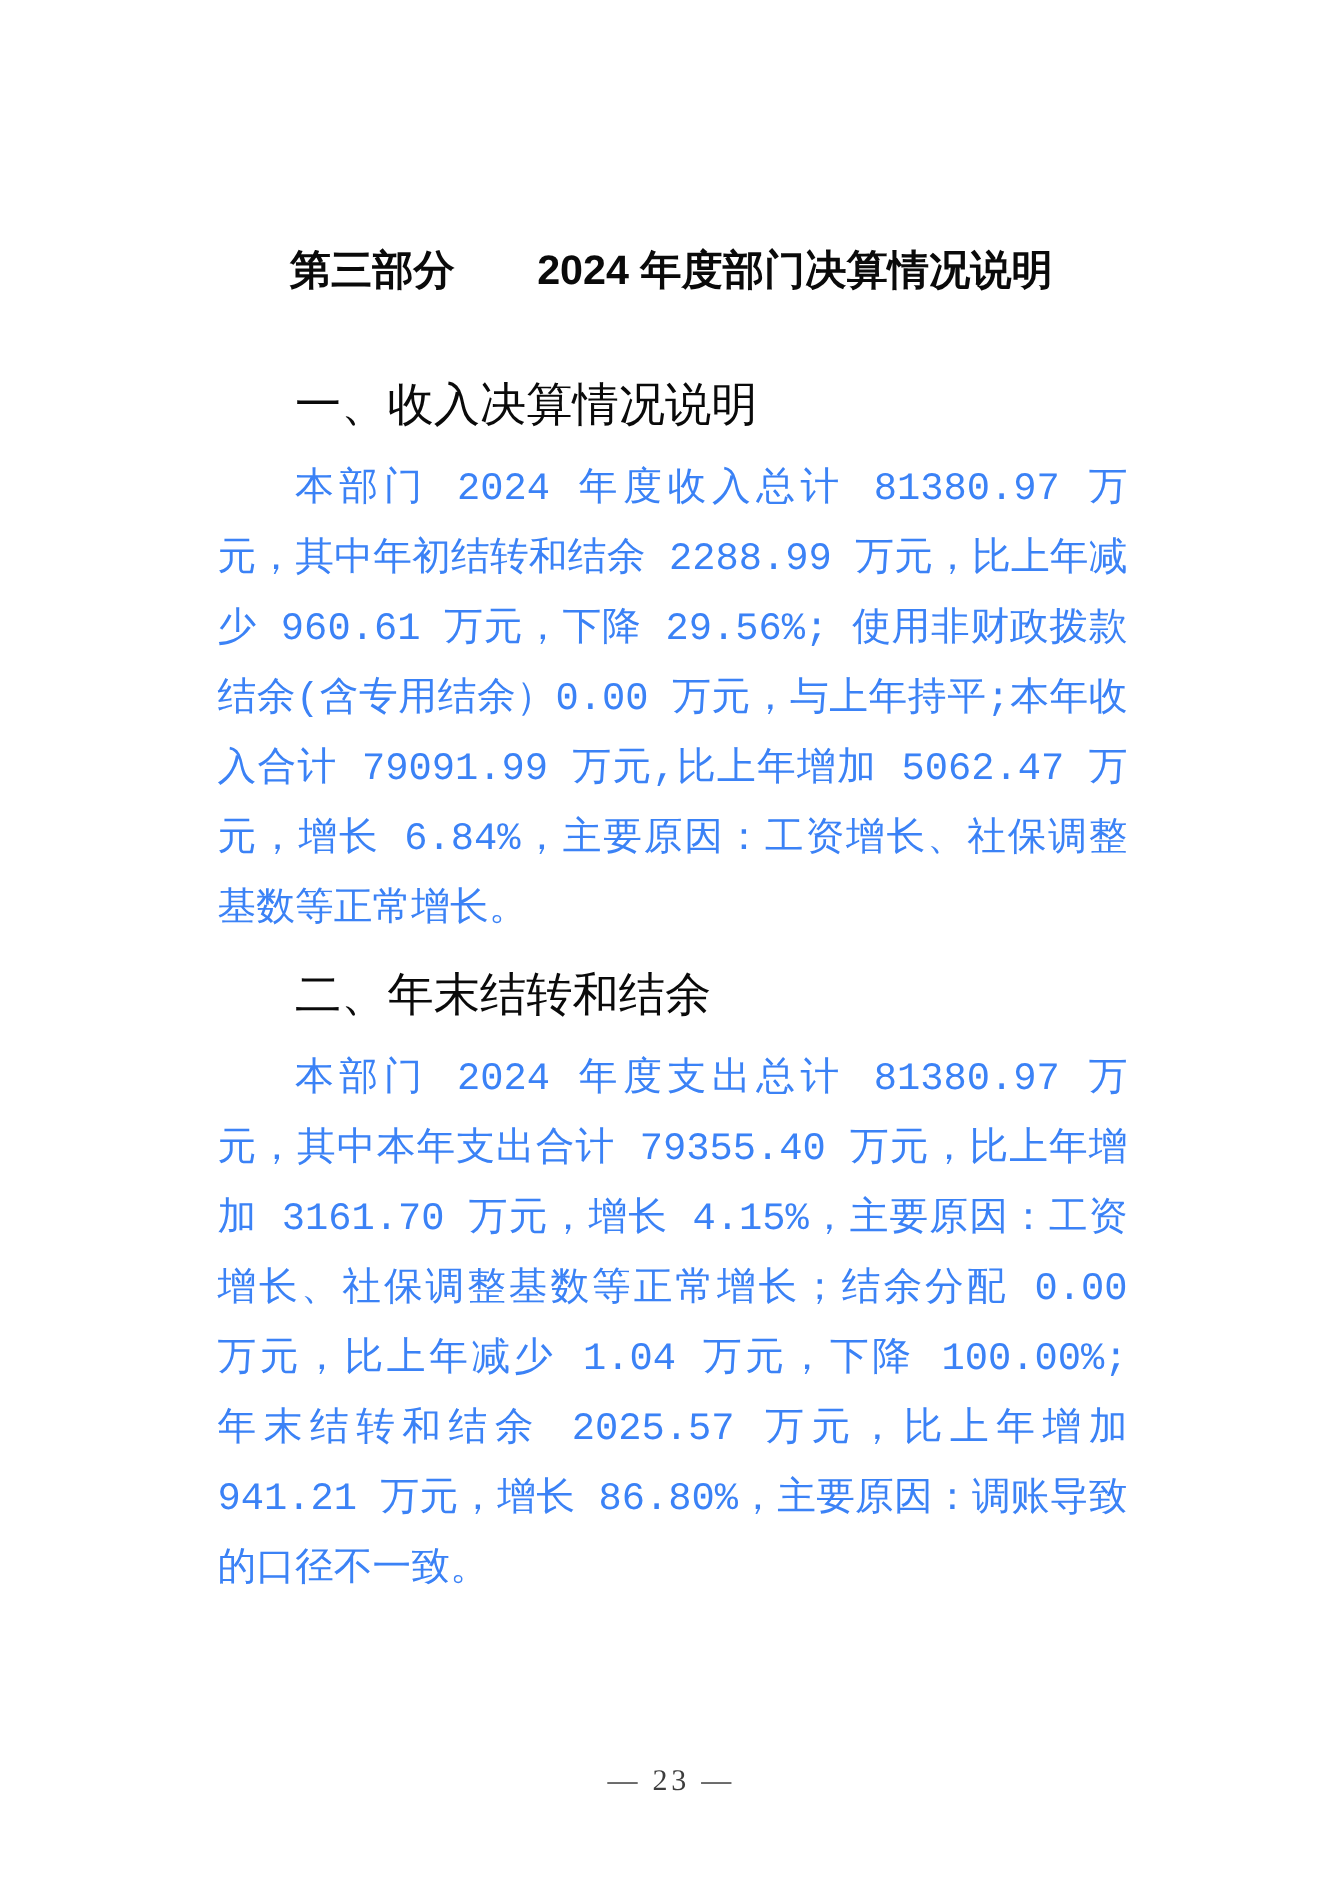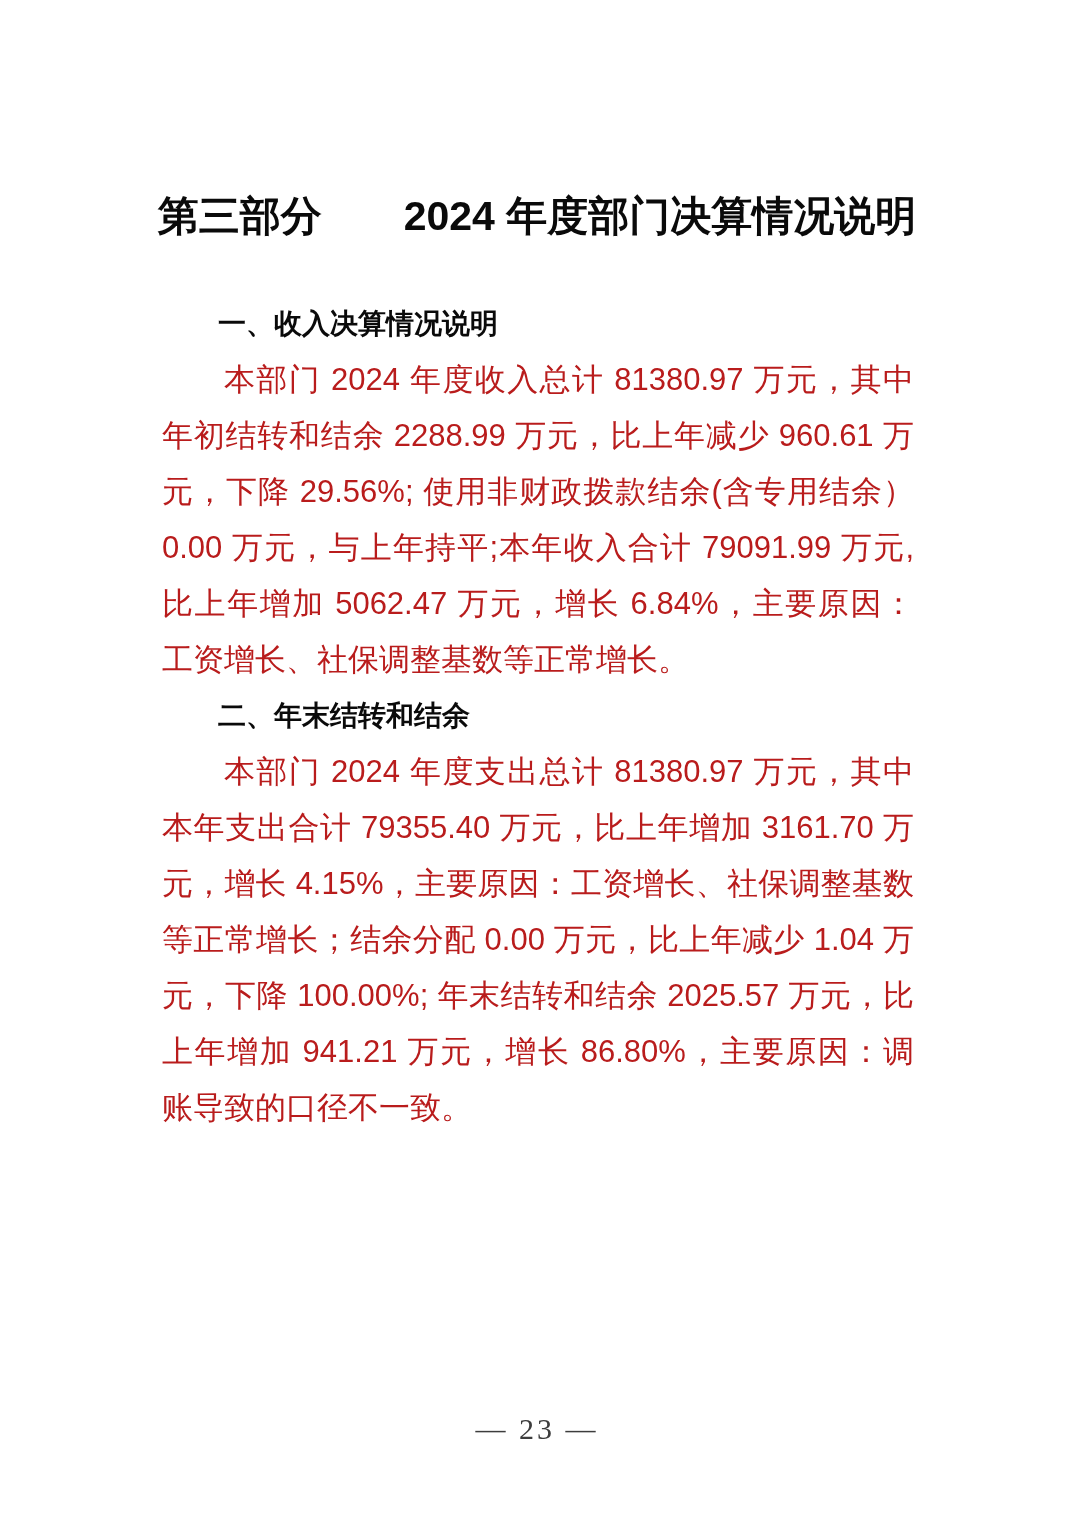--- a/index.html
+++ b/index.html
@@ -18,60 +18,60 @@
   }
   .doc-title {
     position: absolute;
     top: 191px;
     left: 0;
     width: 100%;
     margin: 0;
     text-align: center;
     font-family: "Liberation Sans", sans-serif;
     font-weight: bold;
-    font-size: 41px;
+    font-size: 33px;
     line-height: 50px;
     color: #0a0a0a;
     white-space: nowrap;
   }
   .content {
     position: absolute;
     top: 296px;
     left: 162px;
     width: 752px;
     font-size: 31px;
     line-height: 56px;
     text-align: justify;
     text-justify: inter-ideograph;
     text-align-last: left;
   }
   .sec-heading {
     margin: 0;
     font-family: "Liberation Sans", sans-serif;
-    font-weight: bold;
-    font-size: 28px;
+    font-weight: normal;
+    font-size: 37px;
     line-height: 56px;
     text-indent: 2em;
     text-align: left;
     color: #0a0a0a;
   }
   .para {
-    margin: 0;
+    margin: 12px;
     text-indent: 2em;
-    font-family: Liberation Sans, sans-serif;
-    color: #b91c1c;
+    font-family: Liberation Mono, monospace;
+    color: #3b82f6;
   }
   .page-footer {
     position: absolute;
     top: 1412px;
     left: 0;
     width: 100%;
     text-align: center;
     font-family: "Liberation Serif", serif;
-    font-size: 30px;
+    font-size: 24px;
     letter-spacing: 3px;
     color: #3d3d3d;
   }
 </style>
 </head>
 <body>
 
 <div class="page">
 
   <h1 class="doc-title">第三部分　　2024 年度部门决算情况说明</h1>

